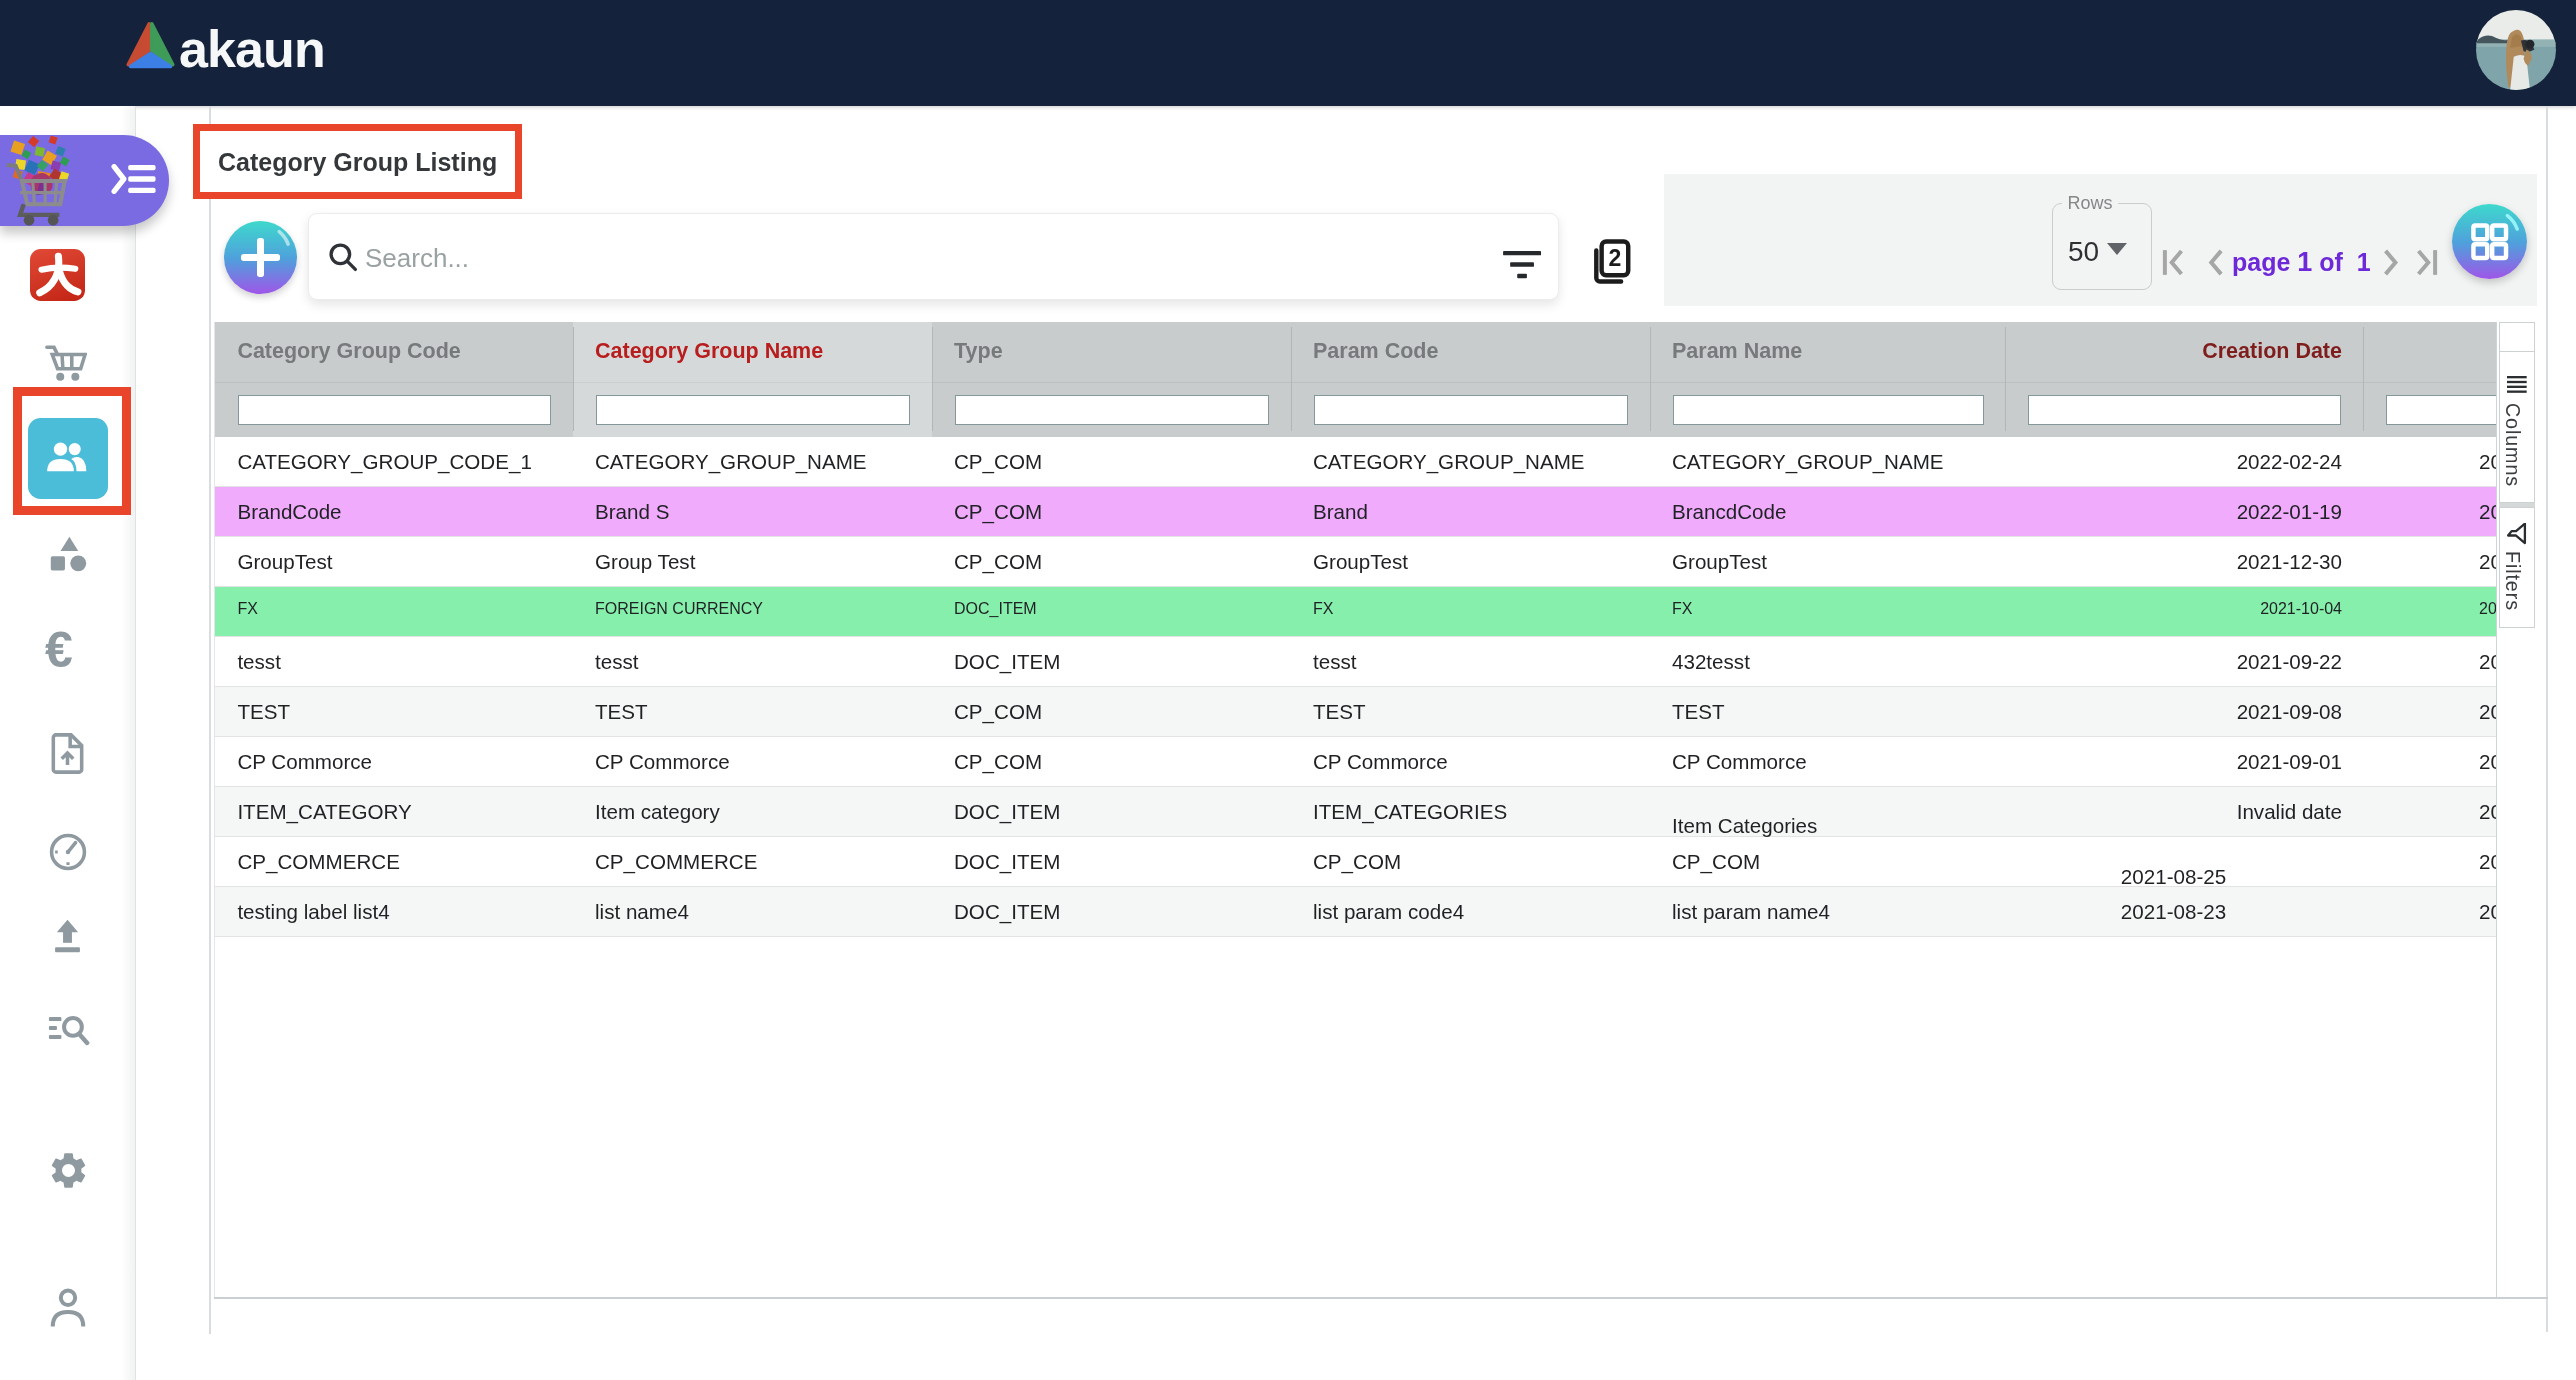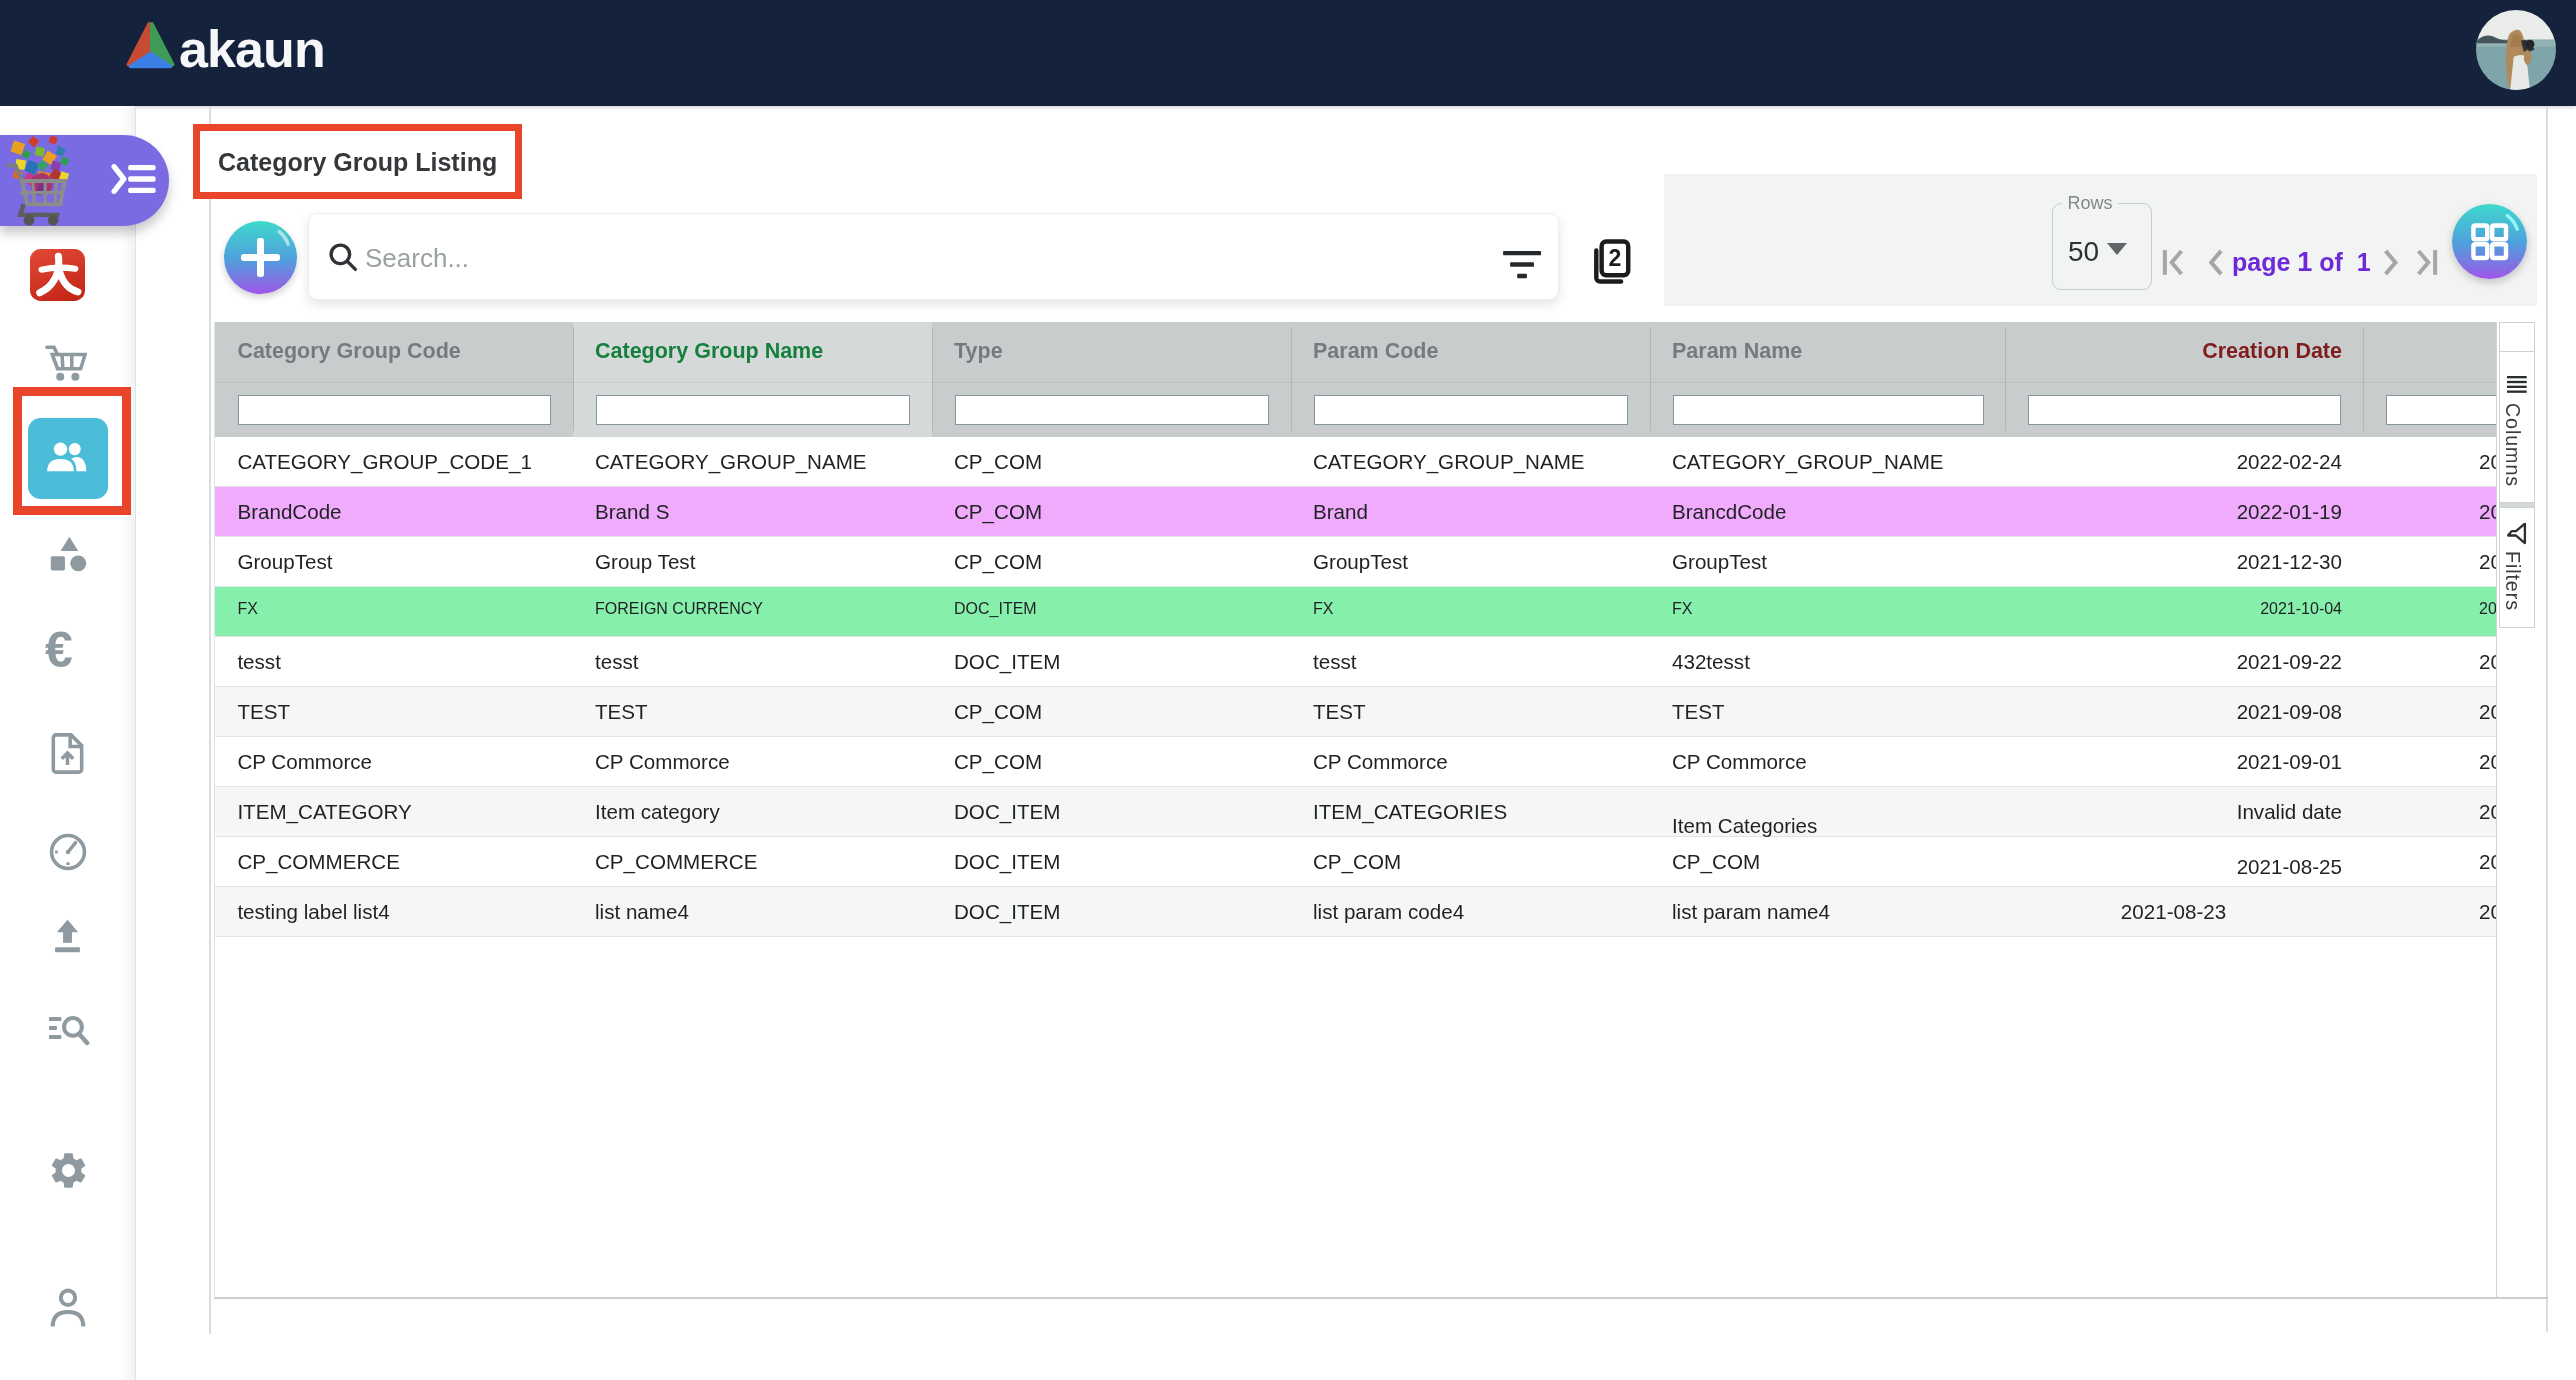--- a/index.html
+++ b/index.html
@@ -238,21 +238,21 @@
   <div style="position:absolute;left:358px;top:0;width:359px;height:115px;background:rgba(255,255,255,.25);"></div>
 
   <div style="position:absolute;left:358px;top:5.4px;width:0.9px;height:104px;background:#b2b6b6;"></div>
   <div style="position:absolute;left:717px;top:5.4px;width:0.9px;height:104px;background:#b2b6b6;"></div>
   <div style="position:absolute;left:1076px;top:5.4px;width:0.9px;height:104px;background:#b2b6b6;"></div>
   <div style="position:absolute;left:1435px;top:5.4px;width:0.9px;height:104px;background:#b2b6b6;"></div>
   <div style="position:absolute;left:1790px;top:5.4px;width:0.9px;height:104px;background:#b2b6b6;"></div>
   <div style="position:absolute;left:2148px;top:5.4px;width:0.9px;height:104px;background:#b2b6b6;"></div>
 
   <div style="position:absolute;left:22.4px;top:17px;font-size:21.5px;font-weight:700;color:#77797c;">Category Group Code</div>
-  <div style="position:absolute;left:380px;top:17px;font-size:21.5px;font-weight:700;color:#15803d;">Category Group Name</div>
+  <div style="position:absolute;left:380px;top:17px;font-size:21.5px;font-weight:700;color:#b91c1c;">Category Group Name</div>
   <div style="position:absolute;left:739px;top:17px;font-size:21.5px;font-weight:700;color:#77797c;">Type</div>
   <div style="position:absolute;left:1098px;top:17px;font-size:21.5px;font-weight:700;color:#77797c;">Param Code</div>
   <div style="position:absolute;left:1457px;top:17px;font-size:21.5px;font-weight:700;color:#77797c;">Param Name</div>
   <div style="position:absolute;left:1790px;top:17px;width:337px;text-align:right;font-size:21.5px;font-weight:700;color:#7f1d1d;">Creation Date</div>
 
   <div style="position:absolute;left:23px;top:73px;width:313px;height:29.5px;background:#fff;border:1.8px solid #84979b;"></div>
   <div style="position:absolute;left:381px;top:73px;width:314px;height:29.5px;background:#fff;border:1.8px solid #84979b;"></div>
   <div style="position:absolute;left:740px;top:73px;width:314px;height:29.5px;background:#fff;border:1.8px solid #84979b;"></div>
   <div style="position:absolute;left:1099px;top:73px;width:314px;height:29.5px;background:#fff;border:1.8px solid #84979b;"></div>
   <div style="position:absolute;left:1458px;top:73px;width:311px;height:29.5px;background:#fff;border:1.8px solid #84979b;"></div>
@@ -331,21 +331,21 @@
 <span style="position:absolute;left:1457px;top:27px;">Item Categories</span>
 <span style="position:absolute;left:1790px;top:12.5px;width:337px;text-align:right;">Invalid date</span>
 <span style="position:absolute;left:2264px;top:12.5px;">2022</span>
 </div>
 <div style="position:relative;width:2283px;height:50px;background:#ffffff;border-bottom:0.9px solid #e2e4e4;font-size:20.6px;color:#1f2124;">
 <span style="position:absolute;left:22.4px;top:12.5px;">CP_COMMERCE</span>
 <span style="position:absolute;left:380px;top:12.5px;">CP_COMMERCE</span>
 <span style="position:absolute;left:739px;top:12.5px;">DOC_ITEM</span>
 <span style="position:absolute;left:1098px;top:12.5px;">CP_COM</span>
 <span style="position:absolute;left:1457px;top:12.5px;">CP_COM</span>
-<span style="position:absolute;left:1790px;top:18px;width:337px;text-align:right;">2021-08-25</span>
+<span style="position:absolute;left:1790px;top:28px;width:337px;text-align:center;">2021-08-25</span>
 <span style="position:absolute;left:2264px;top:12.5px;">2022</span>
 </div>
 <div style="position:relative;width:2283px;height:50px;background:#f5f6f6;border-bottom:0.9px solid #e2e4e4;font-size:20.6px;color:#1f2124;">
 <span style="position:absolute;left:22.4px;top:12.5px;">testing label list4</span>
 <span style="position:absolute;left:380px;top:12.5px;">list name4</span>
 <span style="position:absolute;left:739px;top:12.5px;">DOC_ITEM</span>
 <span style="position:absolute;left:1098px;top:12.5px;">list param code4</span>
 <span style="position:absolute;left:1457px;top:12.5px;">list param name4</span>
 <span style="position:absolute;left:1790px;top:12.5px;width:337px;text-align:center;">2021-08-23</span>
 <span style="position:absolute;left:2264px;top:12.5px;">2022</span>

